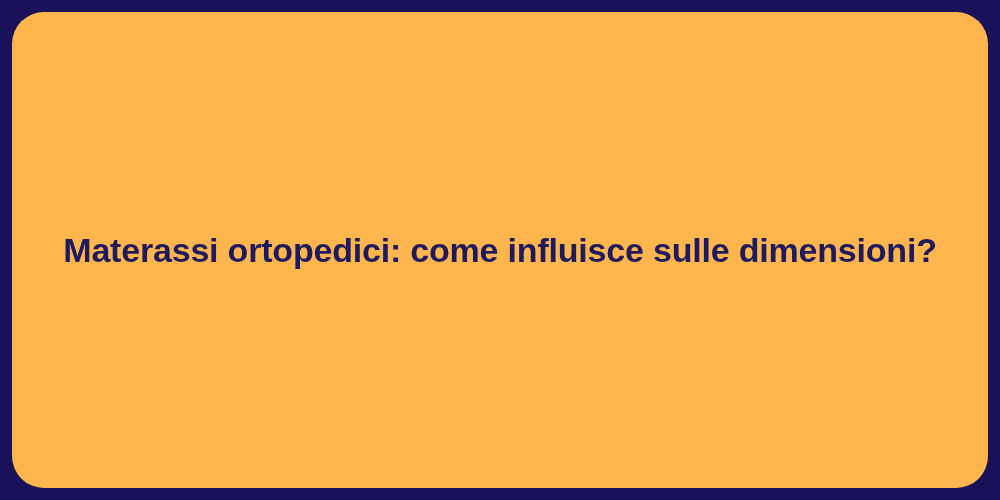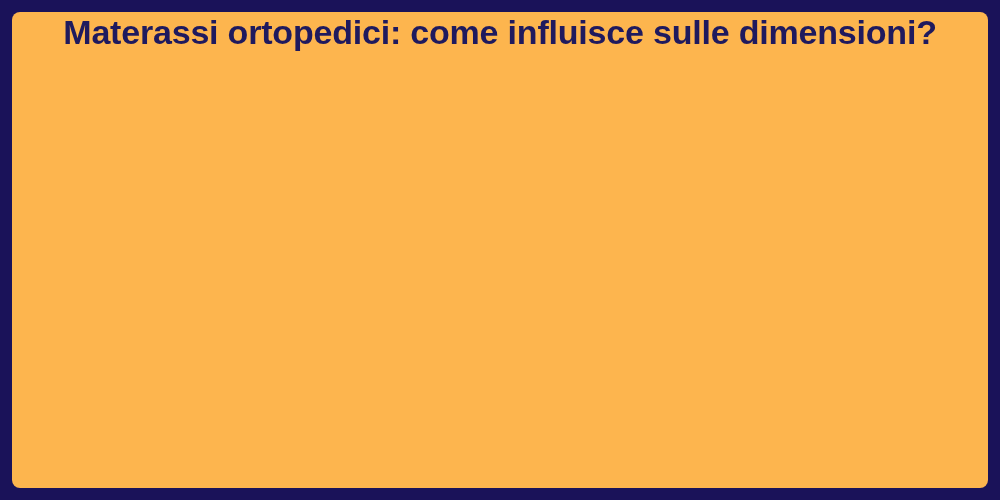--- a/index.html
+++ b/index.html
@@ -23,23 +23,23 @@
     display: flex;
     align-items: stretch;
     justify-content: stretch;
   }
 
   .banner-panel {
     position: relative;
     box-sizing: border-box;
     flex: 1 1 auto;
     background: #fdb54e;
-    border-radius: 8px;
+    border-radius: 32px;
     display: flex;
-    align-items: flex-start;
+    align-items: center;
     justify-content: center;
     overflow: hidden;
   }
 
   .banner-title {
     margin: 0;
     padding: 0 40px;
     color: #1f1a5e;
     font-family: "Liberation Sans", sans-serif;
     font-size: 34px;

